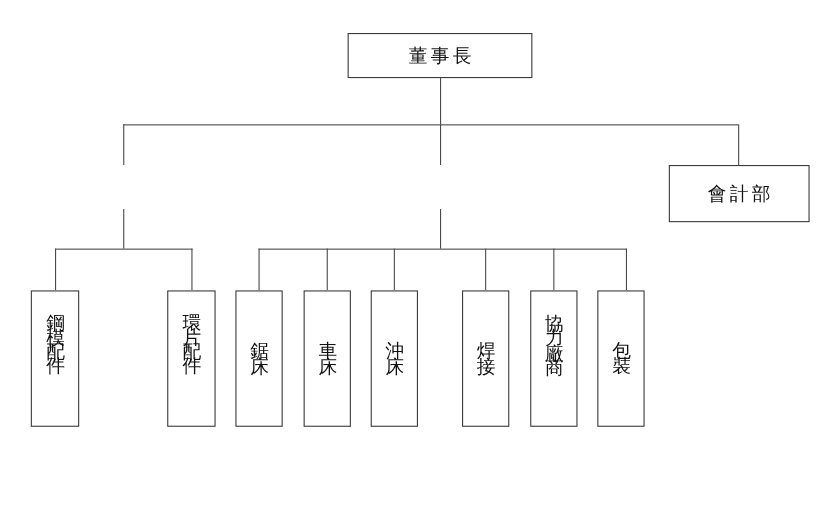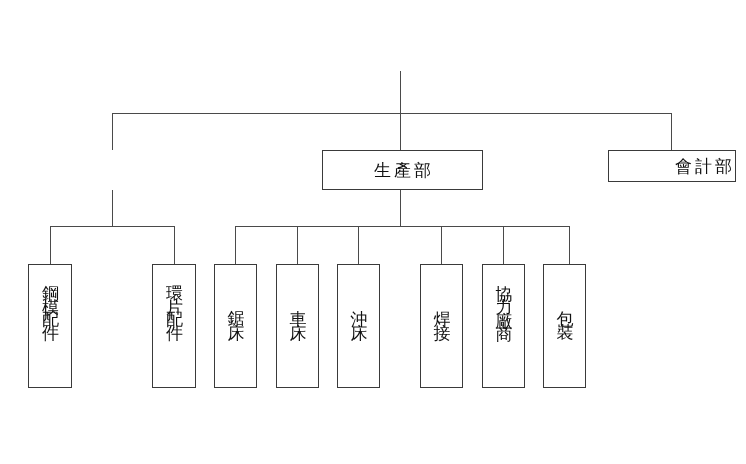--- a/index.html
+++ b/index.html
@@ -55,33 +55,33 @@
     background: #4a4a4a;
   }
   .connector.h { height: 1px; }
   .connector.v { width: 1px; }
 </style>
 </head>
 <body>
 
 <div id="org-chart">
 
+  <div class="node horiz" style="left:316px; top:30px; width:168px; height:41px;">
+    <span class="node-label">董事長</span>
+  </div>
 
   <div class="connector v" style="left:400px; top:71px; height:42px;"></div>
   <div class="connector h" style="left:112px; top:113px; width:559px;"></div>
   <div class="connector v" style="left:112px; top:113px; height:37px;"></div>
   <div class="connector v" style="left:400px; top:113px; height:37px;"></div>
   <div class="connector v" style="left:671px; top:113px; height:37px;"></div>
 
 
-  <div class="node horiz" style="left:322px; top:150px; width:161px; height:40px;">
-    <span class="node-label">生產部</span>
-  </div>
 
-  <div class="node horiz" style="left:608px; top:150px; width:128px; height:32px;justify-content:flex-end;">
+  <div class="node horiz" style="left:608px; top:150px; width:128px; height:52px;">
     <span class="node-label">會計部</span>
   </div>
 
   <div class="connector v" style="left:112px; top:190px; height:36px;"></div>
   <div class="connector h" style="left:50px; top:226px; width:125px;"></div>
   <div class="connector v" style="left:50px; top:226px; height:38px;"></div>
   <div class="connector v" style="left:174px; top:226px; height:38px;"></div>
 
   <div class="connector v" style="left:400px; top:190px; height:36px;"></div>
   <div class="connector h" style="left:235px; top:226px; width:335px;"></div>

